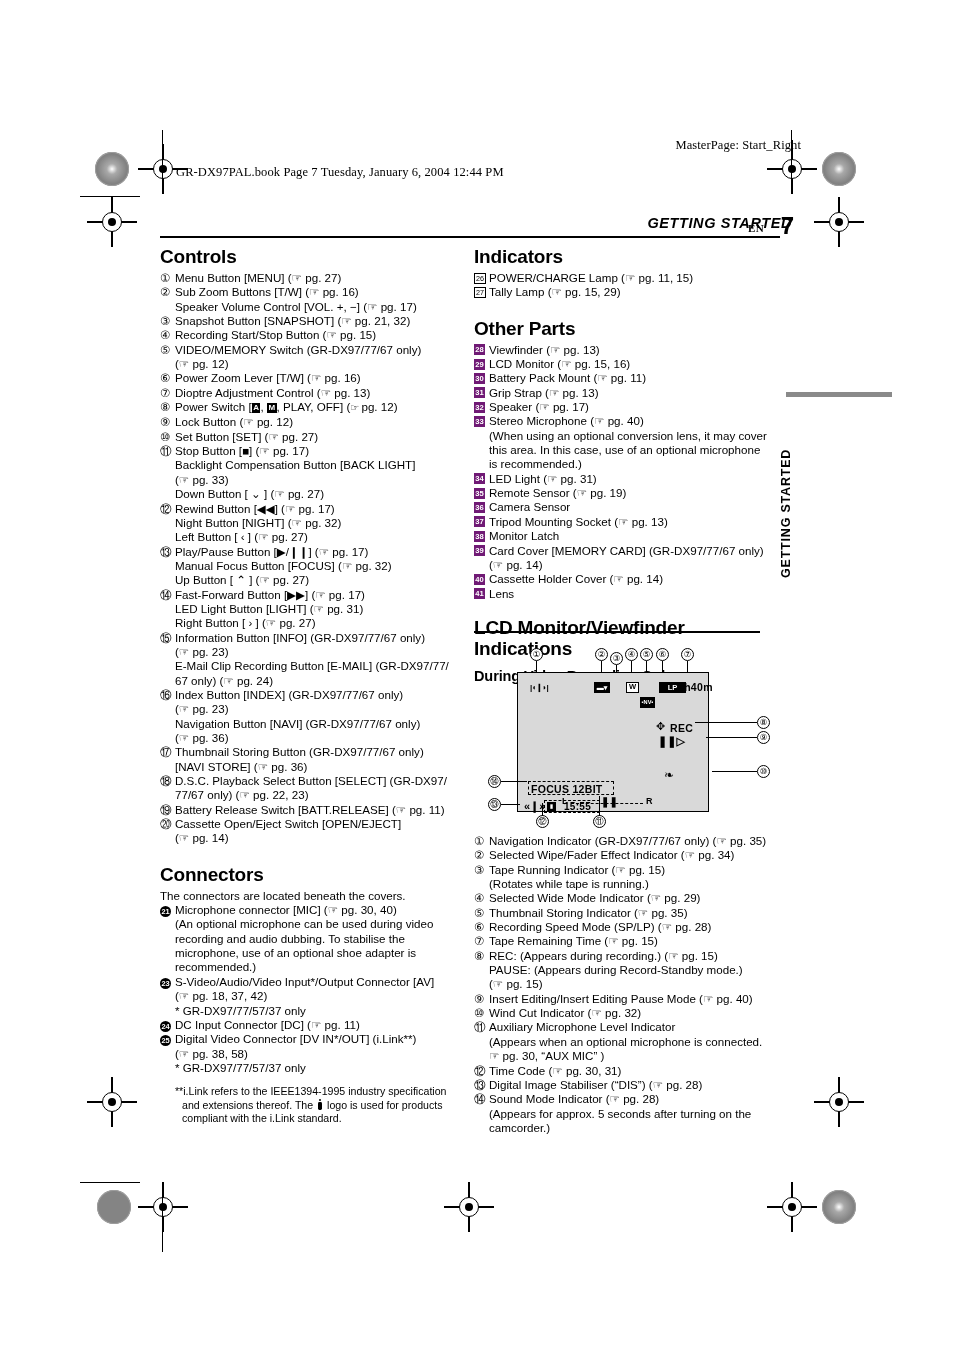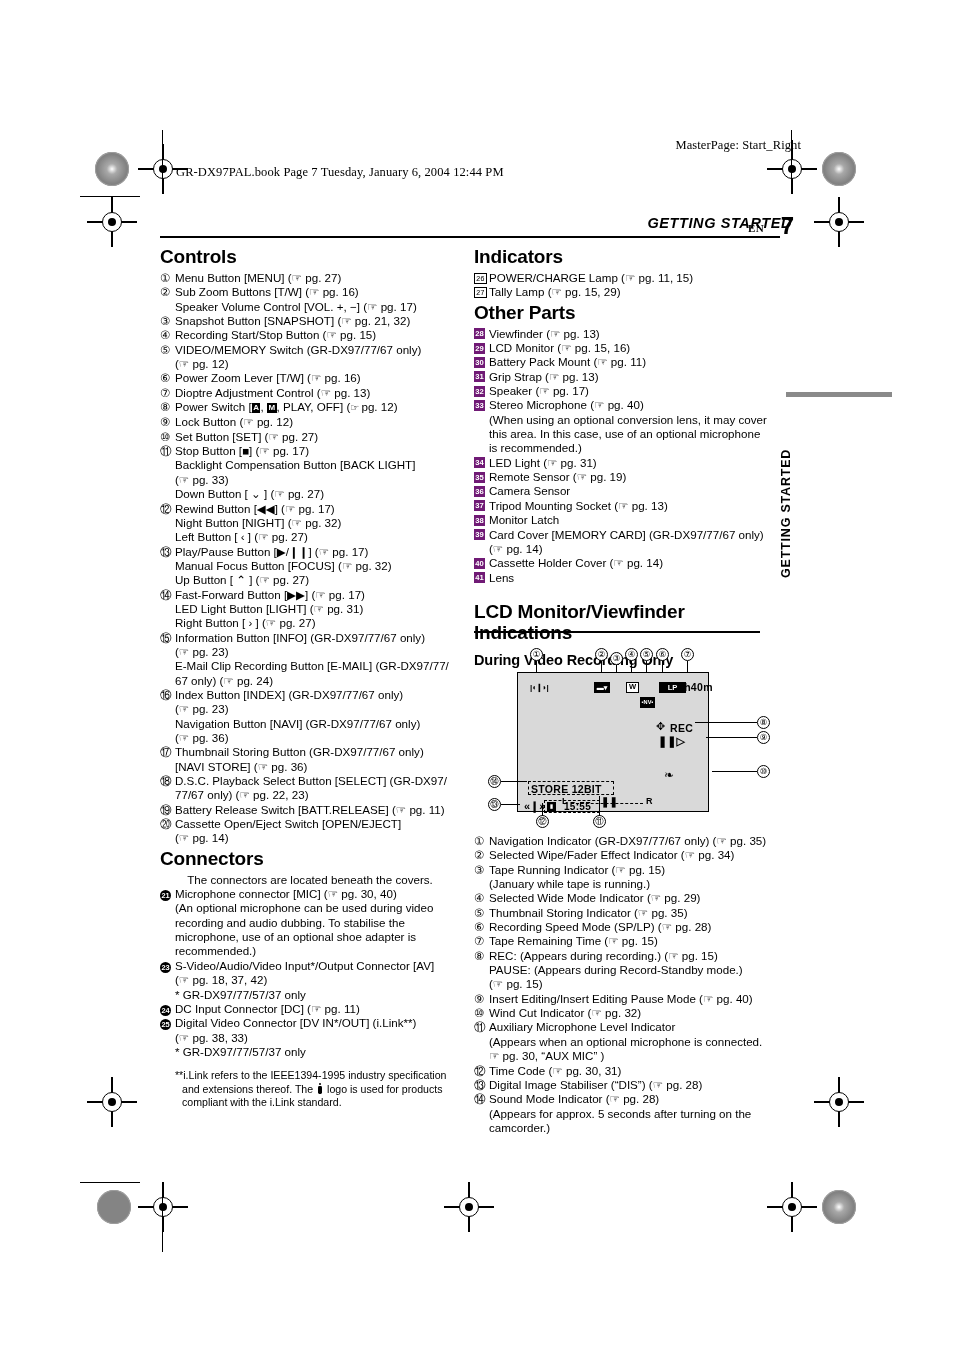--- a/index.html
+++ b/index.html
@@ -56,36 +56,36 @@
 
   
   .col { position:absolute; top:246px; font-size:11.6px; line-height:14.35px; }
   .col-left  { left:160px; width:300px; }
   .col-right { left:474px; width:310px; }
 
   h2.sect {
     font-size:19px; font-weight:bold; letter-spacing:-.2px;
     margin:0 0 4px 0; line-height:21px;
   }
-  h2.sect.gap { margin-top:2px; }
+  h2.sect.gap { margin-top:18px; }
   h3.sub { font-size:14.5px; font-weight:bold; margin:9px 0 3px 0; line-height:17px; letter-spacing:-.1px;}
 
   ul.items { list-style:none; margin:0; padding:0; }
   ul.items li { position:relative; padding-left:15px; margin:0; }
   ul.items li .marker { position:absolute; left:0; top:0; width:13px; text-align:left; }
   .cont { padding-left:15px; }
   .cont.hang { padding-left:22px; text-indent:-7px; }
-  p.plain { margin:0 0 0 0;text-align:center; }
+  p.plain { margin:0 0 0 0; }
 
   
   .cnum { font-size:11.6px; }
   
   .bnum {
     display:inline-block; border:1px solid #000; font-size:7.2px; line-height:8px;
-    padding:0.5px 1px 0.5px 1px; vertical-align:1.5px; font-family:Liberation Mono, monospace;
+    padding:0.5px 1px 0.5px 1px; vertical-align:1.5px; font-family:Liberation Sans, sans-serif;
     min-width:9px; text-align:center; box-sizing:border-box; background:#fff;
   }
   
   .fnum {
     display:inline-block; background:#701a75; color:#fff; font-size:7.6px; line-height:9px;
     padding:1px 1.2px; vertical-align:1.5px; font-weight:bold;
     min-width:10px; text-align:center; box-sizing:border-box;
   }
   
   .rnum {
@@ -245,21 +245,21 @@
       <li><span class="marker cnum">⑲</span><span>Battery Release Switch [BATT.RELEASE] (☞ pg. 11)</span></li>
       <li><span class="marker cnum">⑳</span><span>Cassette Open/Eject Switch [OPEN/EJECT]</span><br><span>(☞ pg. 14)</span></li>
     </ul>
 
     <h2 class="sect gap">Connectors</h2>
     <p class="plain">The connectors are located beneath the covers.</p>
     <ul class="items">
       <li><span class="marker"><span class="rnum">21</span></span><span>Microphone connector [MIC] (☞ pg. 30, 40)</span><br><span>(An optional microphone can be used during video</span><br><span>recording and audio dubbing. To stabilise the</span><br><span>microphone, use of an optional shoe adapter is</span><br><span>recommended.)</span></li>
       <li><span class="marker"><span class="rnum">23</span></span><span>S-Video/Audio/Video Input*/Output Connector [AV]</span><br><span>(☞ pg. 18, 37, 42)</span><br><span>*  GR-DX97/77/57/37 only</span></li>
       <li><span class="marker"><span class="rnum">24</span></span><span>DC Input Connector [DC] (☞ pg. 11)</span></li>
-      <li><span class="marker"><span class="rnum">25</span></span><span>Digital Video Connector [DV IN*/OUT] (i.Link**)</span><br><span>(☞ pg. 38, 33)</span><br><span>*  GR-DX97/77/57/37 only</span></li>
+      <li><span class="marker"><span class="rnum">25</span></span><span>Digital Video Connector [DV IN*/OUT] (i.Link**)</span><br><span>(☞ pg. 38, 58)</span><br><span>*  GR-DX97/77/57/37 only</span></li>
     </ul>
     <div class="cont hang" style="font-size:10.6px; line-height:13.4px; margin-top:10px;">
       <span>**i.Link refers to the IEEE1394-1995 industry specification</span><br>
       <span>and extensions thereof. The <span class="ilink"></span> logo is used for products</span><br>
       <span>compliant with the i.Link standard.</span>
     </div>
   </div>
 
   <div class="col col-right">
 
@@ -326,21 +326,21 @@
       <div class="lcdtext" style="left:160px; top:8px;">1h40m</div>
 
       <div class="icn" style="left:138px; top:48px; font-size:11px; line-height:11px;">✥</div>
       <div class="lcdtext" style="left:152px; top:49px;">REC</div>
 
       <div class="icn" style="left:140px; top:63px; font-size:11px; font-weight:bold; line-height:11px;">❚❚▷</div>
 
       <div class="icn" style="left:146px; top:96px; font-size:12px; line-height:12px;">❧</div>
 
       <div class="dashbox" style="left:10px; top:108px; width:86px; height:14px;"></div>
-      <div class="lcdtext" style="left:13px; top:110px;">STORE  12BIT</div>
+      <div class="lcdtext" style="left:13px; top:110px;">FOCUS  12BIT</div>
 
       <div class="lr-lab" style="left:44px; top:123px;">L</div>
       <div class="lr-line" style="left:53px; top:130px; width:72px;"></div>
       <div class="lr-lab" style="left:128px; top:123px;">R</div>
       <div style="position:absolute; left:83px; top:124px; font-size:10px; font-weight:bold; line-height:10px;">❚❚</div>
 
       <div class="icn" style="left:6px; top:128px; font-size:11px; font-weight:bold; line-height:11px;">«❙»</div>
 
       <div class="dashbox" style="left:26px; top:127px; width:56px; height:13px;"></div>
       <div class="blkicon" style="left:29px; top:129px; width:9px; height:9px; font-size:5.5px; line-height:9px;">▮</div>
@@ -362,21 +362,21 @@
     <div class="cbadge" style="left:62px; top:167px;">⑫</div>
     <div class="lead v" style="left:68px; top:155px; height:13px;"></div>
     <div class="cbadge" style="left:119px; top:167px;">⑪</div>
     <div class="lead v" style="left:125px; top:148px; height:20px;"></div>
   </div>
 
   <div class="col" style="left:474px; top:834px; width:312px;">
     <ul class="items">
       <li><span class="marker cnum">①</span><span>Navigation Indicator (GR-DX97/77/67 only) (☞ pg. 35)</span></li>
       <li><span class="marker cnum">②</span><span>Selected Wipe/Fader Effect Indicator (☞ pg. 34)</span></li>
-      <li><span class="marker cnum">③</span><span>Tape Running Indicator (☞ pg. 15)</span><br><span>(January while tape is running.)</span></li>
+      <li><span class="marker cnum">③</span><span>Tape Running Indicator (☞ pg. 15)</span><br><span>(Rotates while tape is running.)</span></li>
       <li><span class="marker cnum">④</span><span>Selected Wide Mode Indicator (☞ pg. 29)</span></li>
       <li><span class="marker cnum">⑤</span><span>Thumbnail Storing Indicator (☞ pg. 35)</span></li>
       <li><span class="marker cnum">⑥</span><span>Recording Speed Mode (SP/LP) (☞ pg. 28)</span></li>
       <li><span class="marker cnum">⑦</span><span>Tape Remaining Time (☞ pg. 15)</span></li>
       <li><span class="marker cnum">⑧</span><span>REC: (Appears during recording.) (☞ pg. 15)</span><br><span>PAUSE: (Appears during Record-Standby mode.)</span><br><span>(☞ pg. 15)</span></li>
       <li><span class="marker cnum">⑨</span><span>Insert Editing/Insert Editing Pause Mode (☞ pg. 40)</span></li>
       <li><span class="marker cnum">⑩</span><span>Wind Cut Indicator (☞ pg. 32)</span></li>
       <li><span class="marker cnum">⑪</span><span>Auxiliary Microphone Level Indicator</span><br><span>(Appears when an optional microphone is connected.</span><br><span>☞ pg. 30, “AUX MIC” )</span></li>
       <li><span class="marker cnum">⑫</span><span>Time Code (☞ pg. 30, 31)</span></li>
       <li><span class="marker cnum">⑬</span><span>Digital Image Stabiliser (“DIS”) (☞ pg. 28)</span></li>

